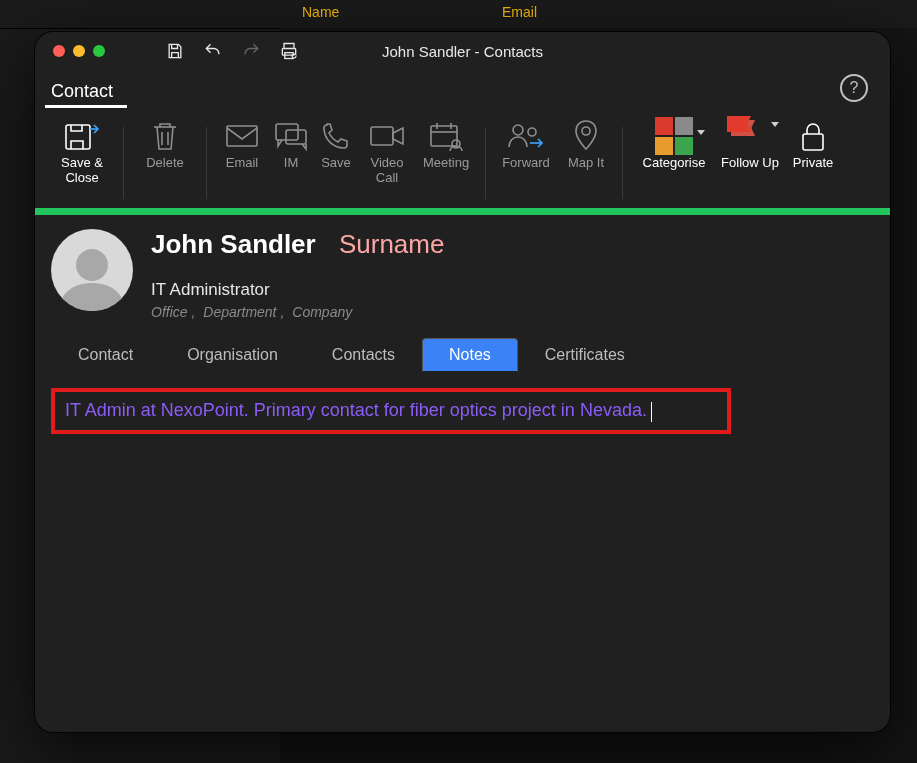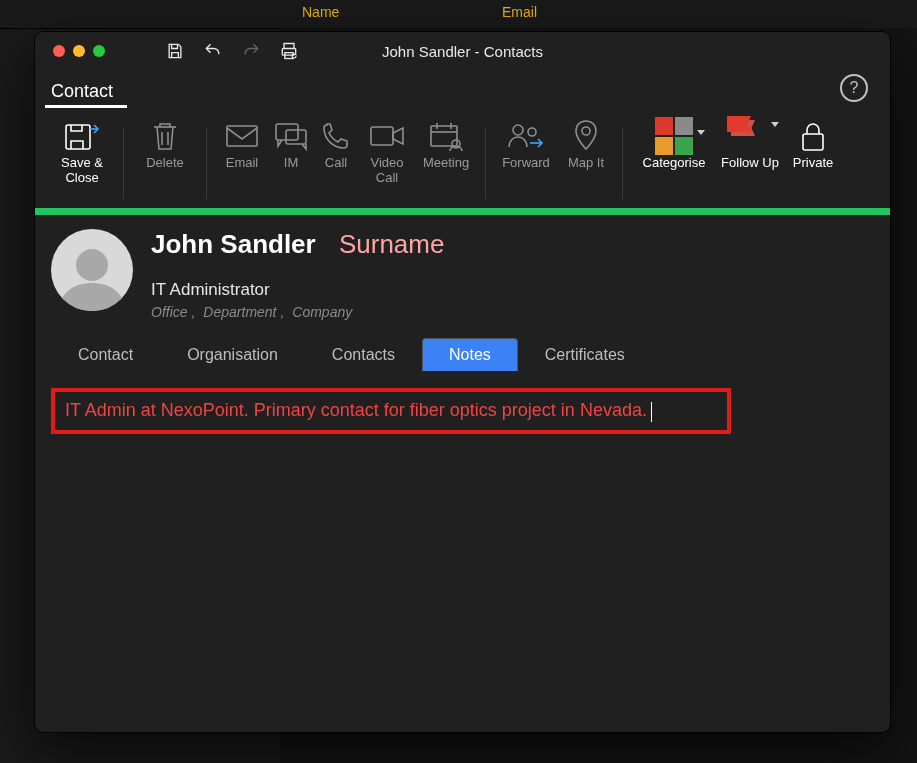--- a/index.html
+++ b/index.html
@@ -4,21 +4,21 @@
 <style>
   html,body{margin:0;padding:0;background:#0e0e0e;width:917px;height:763px;overflow:hidden;font-family:-apple-system,"Helvetica Neue",Arial,sans-serif;color:#e6e6e6;}
   
   .bg-list{position:absolute;left:0;top:0;width:280px;height:763px;background:#1a1a1a;border-right:1px solid #000;}
   .bg-list .hdr{position:absolute;left:0;top:0;right:0;height:28px;border-bottom:1px solid #000;}
   .bg-header{position:absolute;left:280px;top:0;right:0;height:28px;background:#1a1a1a;border-bottom:1px solid #000;}
   .bg-header .col{position:absolute;top:4px;font-size:14px;color:#eab308;}
   .bg-main{position:absolute;left:280px;top:28px;right:0;bottom:0;background:#141414;}
 
   
-  .win{position:absolute;left:35px;top:32px;width:855px;height:700px;background:#202020;border-radius:8px;box-shadow:0 20px 60px rgba(0,0,0,0.7),0 0 0 1px rgba(0,0,0,0.8);}
+  .win{position:absolute;left:35px;top:32px;width:855px;height:700px;background:#202020;border-radius:18px;box-shadow:0 20px 60px rgba(0,0,0,0.7),0 0 0 1px rgba(0,0,0,0.8);}
   .titlebar{height:38px;display:flex;align-items:center;padding-left:18px;position:relative;}
   .traffic{display:flex;gap:8px;}
   .tl{width:12px;height:12px;border-radius:50%;}
   .tl.red{background:#ff5f57;}
   .tl.yellow{background:#febc2e;}
   .tl.green{background:#28c840;}
   .title-icons{margin-left:60px;display:flex;gap:18px;color:#ddd;}
   .title-text{position:absolute;left:0;right:0;text-align:center;font-size:15px;color:#e8e8e8;pointer-events:none;}
   .qat svg{width:20px;height:20px;stroke:#e8e8e8;fill:none;stroke-width:1.6;}
   .qat{display:flex;align-items:center;}
@@ -50,21 +50,21 @@
   .role{font-size:17px;color:#e6e6e6;margin-top:20px;}
   .meta{font-size:14px;color:#8a8a8a;margin-top:4px;font-style:italic;}
   .meta span.comma{color:#8a8a8a;margin:0 4px;}
 
   .subtabs{margin-top:18px;display:flex;gap:0;height:34px;align-items:center;}
   .subtab{padding:7px 26px;font-size:16px;color:#bdbdbd;border:1px solid transparent;border-radius:4px 4px 0 0;}
   .subtab.sel{color:#fff;border:1px solid #555;border-bottom:1px solid #1f1f1f;background:#3b82f6;}
 
   .notes-area{margin-top:16px;padding:0 0;}
   .hl{border:4px solid #e11b1b;padding:8px 10px;width:652px;}
-  .note-text{font-size:18px;color:#ef4444;}
+  .note-text{font-size:18px;color:#8b5cf6;}
   .caret{display:inline-block;width:1.5px;height:20px;background:#fff;vertical-align:middle;margin-left:4px;animation:blink 1.1s steps(1) infinite;}
   @keyframes blink{50%{opacity:0;}}
 
   .icobox{position:relative;}
   .saveclose{width:66px;}
   .saveclose svg{stroke:#fff;}
 </style>
 </head>
 <body>
 
@@ -173,21 +173,21 @@
             </svg>
           </div>
         <span>IM</span>
       </div>
       <div class="rbtn" style="width:46px">
         <div class="ic">
             <svg width="30" height="30" viewBox="0 0 30 30">
               <path d="M6 4c-2 0-3 1-3 3 0 11 9 20 20 20 2 0 3-1 3-3v-4l-6-2-3 3c-4-2-7-5-9-9l3-3-2-6H6z"></path>
             </svg>
           </div>
-        <span>Call</span>
+        <span>Save</span>
       </div>
       <div class="rbtn" style="width:56px">
         <div class="ic">
             <svg width="36" height="26" viewBox="0 0 36 26">
               <rect x="2" y="4" width="22" height="18" rx="2"></rect>
               <path d="M24 10l10-5v16l-10-5z"></path>
             </svg>
           </div>
         <span>Video Call</span>
       </div>

